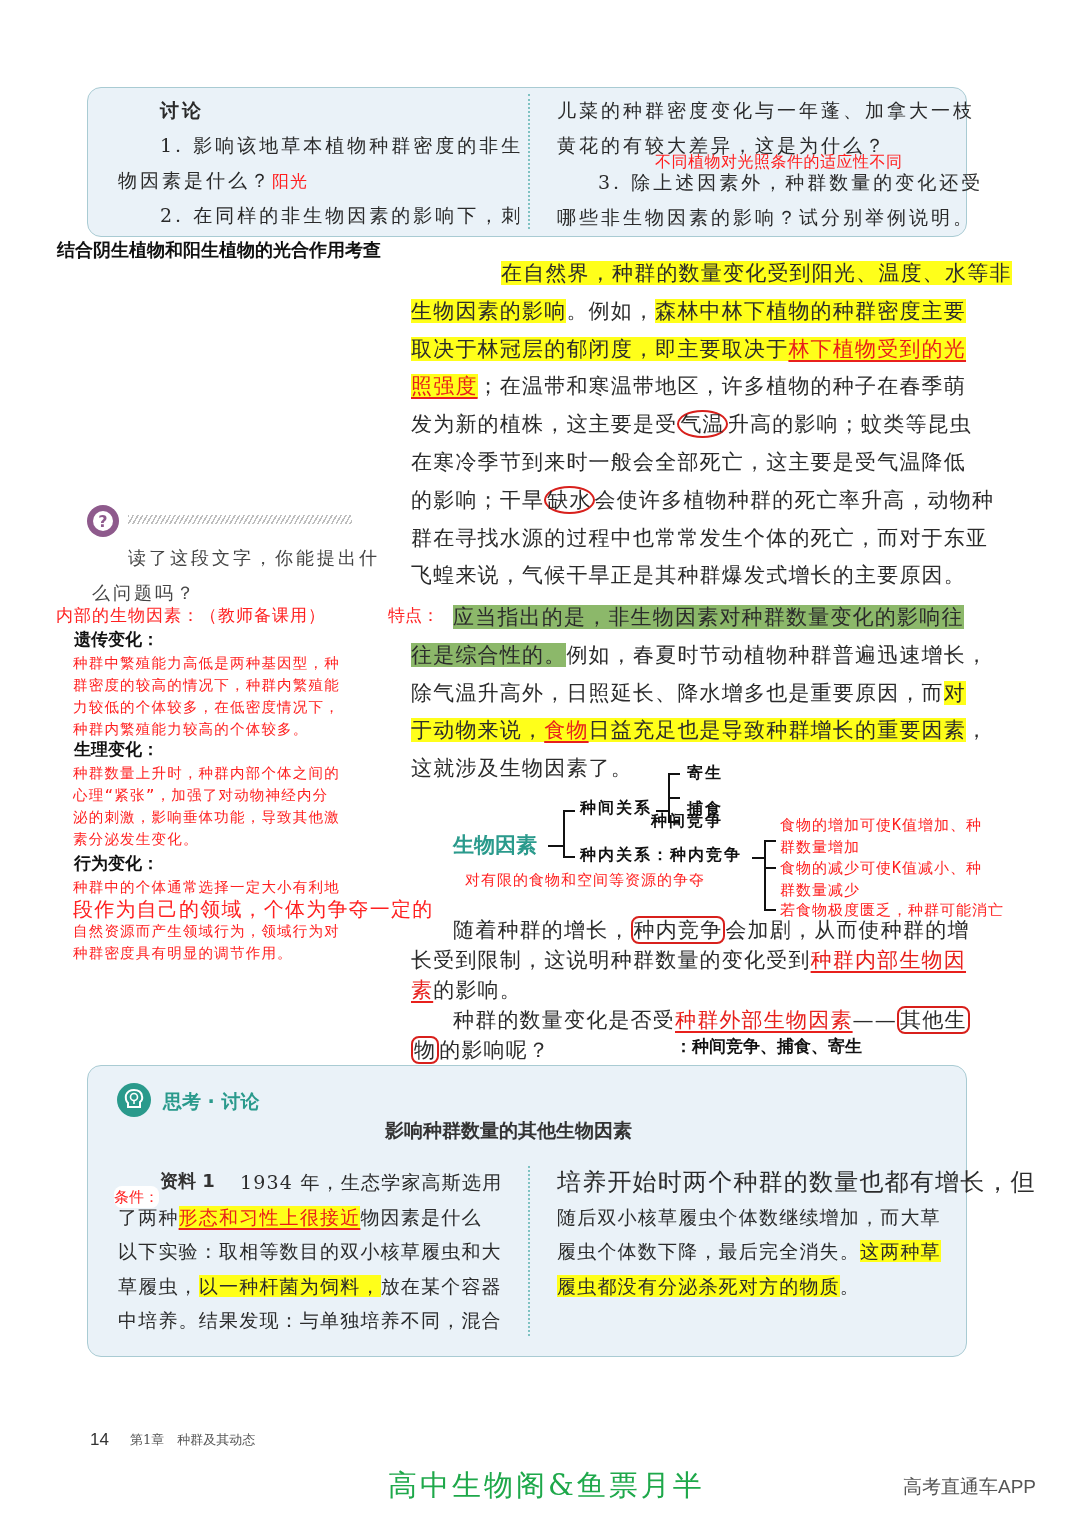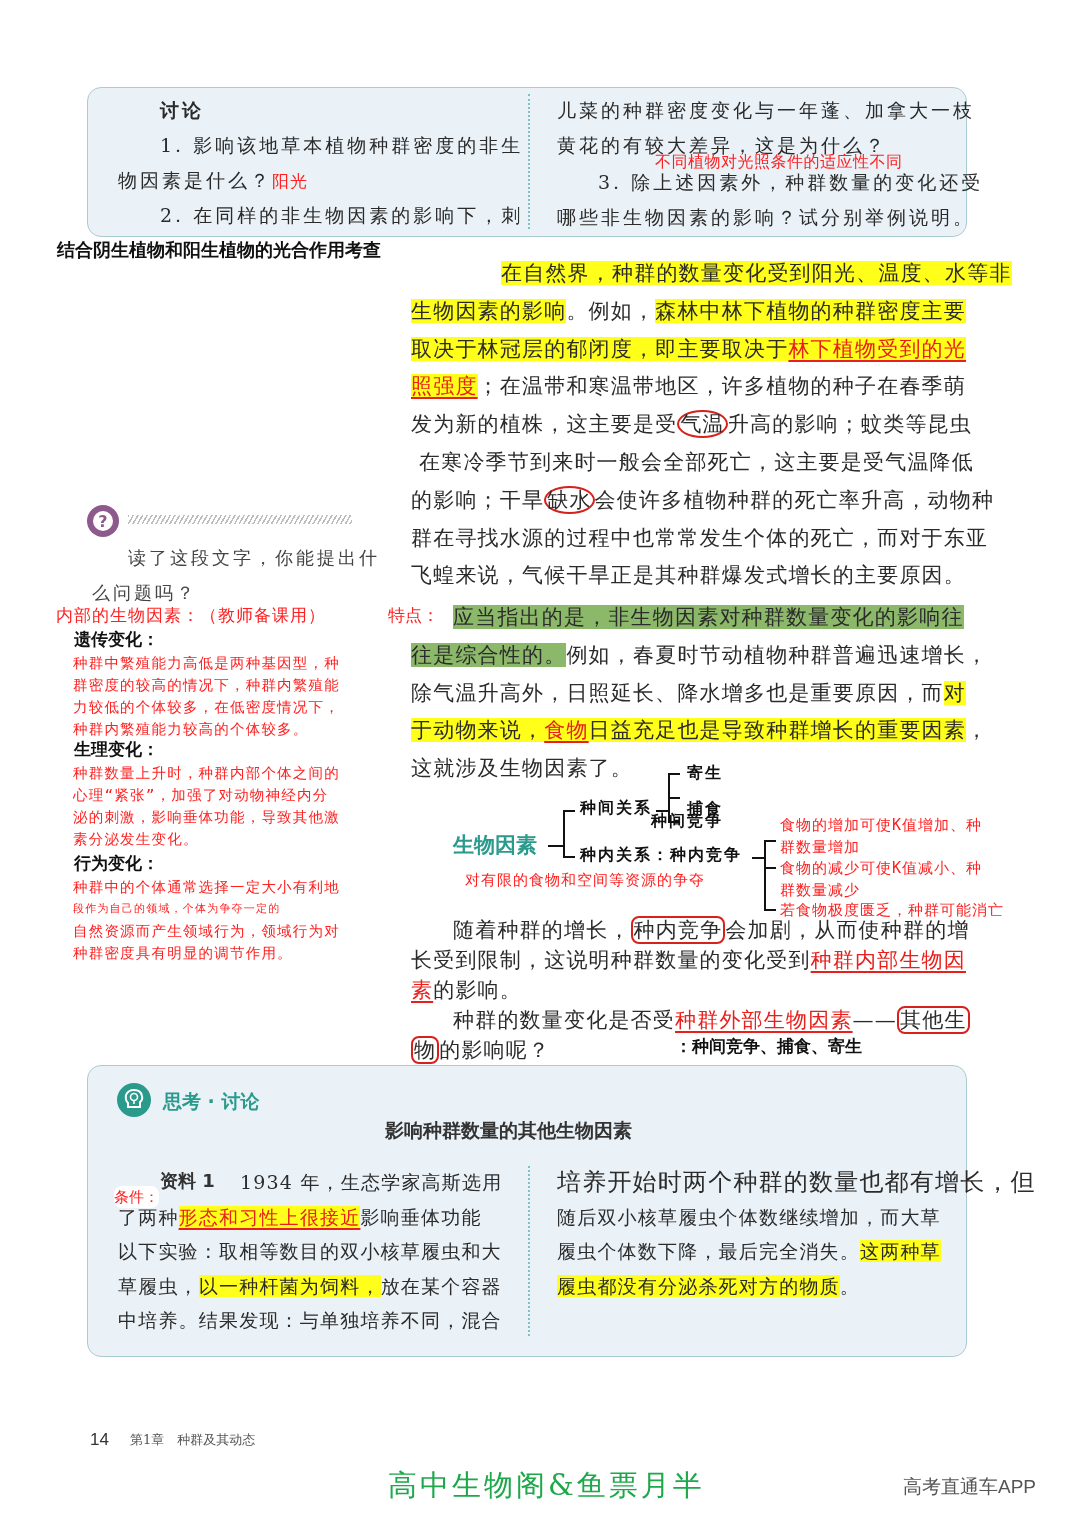--- a/index.html
+++ b/index.html
@@ -48,21 +48,21 @@
 <div class="abs txt" style="left:557px;top:199px;">哪些非生物因素的影响？试分别举例说明。</div>
 
 <div class="abs sans-b" style="left:57px;top:238px;font-size:18px;color:#111;">结合阴生植物和阳生植物的光合作用考查</div>
 
 <div id="p1">
     <div class="body-line" style="left: 453px; top: 258px; padding-left: 48px;"><span class="hl">在自然界，种群的数量变化受到阳光、温度、水等非</span></div>
     <div class="body-line" style="left: 411px; top: 295.8px;"><span class="hl">生物因素的影响</span><span>。例如，</span><span class="hl">森林中林下植物的种群密度主要</span></div>
     <div class="body-line" style="left: 411px; top: 333.6px;"><span class="hl">取决于林冠层的郁闭度，即主要取决于</span><span class="hl red uline">林下植物受到的光</span></div>
     <div class="body-line" style="left: 411px; top: 371.4px;"><span class="hl red uline">照强度</span><span>；在温带和寒温带地区，许多植物的种子在春季萌</span></div>
     <div class="body-line" style="left: 411px; top: 409.2px;"><span>发为新的植株，这主要是受</span><span class="circle">气温</span><span>升高的影响；蚊类等昆虫</span></div>
-    <div class="body-line" style="left: 411px; top: 447px; margin-left: 8px;"><span>在寒冷季节到来时一般会全部死亡，这主要是受气温降低</span></div>
+    <div class="body-line" style="left: 411px; top: 447px;"><span>在寒冷季节到来时一般会全部死亡，这主要是受气温降低</span></div>
     <div class="body-line" style="left: 411px; top: 484.8px;"><span>的影响；干旱</span><span class="circle">缺水</span><span>会使许多植物种群的死亡率升高，动物种</span></div>
     <div class="body-line" style="left: 411px; top: 522.6px;"><span>群在寻找水源的过程中也常常发生个体的死亡，而对于东亚</span></div>
     <div class="body-line" style="left: 411px; top: 560.4px;"><span>飞蝗来说，气候干旱正是其种群爆发式增长的主要原因。</span></div>
   </div>
 
 <div class="abs" style="left:86px;top:504px;width:34px;height:34px;">
   <svg width="34" height="34" viewBox="0 0 34 34">
     <circle cx="17" cy="17" r="16" fill="#8e5a8c"></circle>
     <circle cx="17" cy="17" r="10" fill="#fff"></circle>
     <text x="17" y="23" font-size="16" text-anchor="middle" fill="#8e5a8c" font-family="DejaVu Sans, sans-serif" font-weight="bold">?</text>
@@ -79,21 +79,21 @@
     <div class="abs note" style="left: 73px; top: 674px; font-size: 14.5px; letter-spacing: 1.2px; white-space: nowrap;">群密度的较高的情况下，种群内繁殖能</div>
     <div class="abs note" style="left: 73px; top: 696px; font-size: 14.5px; letter-spacing: 1.2px; white-space: nowrap;">力较低的个体较多，在低密度情况下，</div>
     <div class="abs note" style="left: 73px; top: 718px; font-size: 14.5px; letter-spacing: 1.2px; white-space: nowrap;">种群内繁殖能力较高的个体较多。</div>
     <div class="abs sans-b" style="left: 74px; top: 738px; font-size: 17px; color: rgb(17, 17, 17);">生理变化：</div>
     <div class="abs note" style="left: 73px; top: 762px; font-size: 14.5px; letter-spacing: 1.2px; white-space: nowrap;">种群数量上升时，种群内部个体之间的</div>
     <div class="abs note" style="left: 73px; top: 784px; font-size: 14.5px; letter-spacing: 1.2px; white-space: nowrap;">心理“紧张”，加强了对动物神经内分</div>
     <div class="abs note" style="left: 73px; top: 806px; font-size: 14.5px; letter-spacing: 1.2px; white-space: nowrap;">泌的刺激，影响垂体功能，导致其他激</div>
     <div class="abs note" style="left: 73px; top: 828px; font-size: 14.5px; letter-spacing: 1.2px; white-space: nowrap;">素分泌发生变化。</div>
     <div class="abs sans-b" style="left: 74px; top: 852px; font-size: 17px; color: rgb(17, 17, 17);">行为变化：</div>
     <div class="abs note" style="left: 73px; top: 876px; font-size: 14.5px; letter-spacing: 1.2px; white-space: nowrap;">种群中的个体通常选择一定大小有利地</div>
-    <div class="abs note" style="left: 73px; top: 898px; font-size: 11px; letter-spacing: 1.2px; white-space: nowrap;">段作为自己的领域，个体为争夺一定的</div>
+    <div class="abs note" style="left: 73px; top: 898px; font-size: 20px; letter-spacing: 1.2px; white-space: nowrap;">段作为自己的领域，个体为争夺一定的</div>
     <div class="abs note" style="left: 73px; top: 920px; font-size: 14.5px; letter-spacing: 1.2px; white-space: nowrap;">自然资源而产生领域行为，领域行为对</div>
     <div class="abs note" style="left: 73px; top: 942px; font-size: 14.5px; letter-spacing: 1.2px; white-space: nowrap;">种群密度具有明显的调节作用。</div>
   </div>
 
 <div class="abs note" style="left:388px;top:604px;font-size:17px;">特点：</div>
 <div id="p2">
     <div class="body-line" style="left: 453px; top: 602px;"><span class="hlg">应当指出的是，非生物因素对种群数量变化的影响往</span></div>
     <div class="body-line" style="left: 411px; top: 639.8px;"><span class="hlg">往是综合性的。</span><span>例如，春夏时节动植物种群普遍迅速增长，</span></div>
     <div class="body-line" style="left: 411px; top: 677.6px;"><span>除气温升高外，日照延长、降水增多也是重要原因，而</span><span class="hl">对</span></div>
     <div class="body-line" style="left: 411px; top: 715.4px;"><span class="hl">于动物来说，</span><span class="hl red uline">食物</span><span class="hl">日益充足也是导致种群增长的重要因素</span><span>，</span></div>
@@ -152,21 +152,21 @@
     <circle cx="17" cy="14" r="3.5" fill="none" stroke="#fff" stroke-width="1.6"></circle>
     <line x1="17" y1="17.5" x2="17" y2="21" stroke="#fff" stroke-width="1.6"></line>
   </svg>
 </div>
 <div class="abs sans-b" style="left:163px;top:1089px;font-size:19px;color:#2a9a8c;">思考 · 讨论</div>
 <div class="abs sans-b" style="left:385px;top:1118px;font-size:19px;color:#333;">影响种群数量的其他生物因素</div>
 <div class="abs sans-b" style="left:160px;top:1169px;font-size:18px;color:#333;">资料 1</div>
 <div class="abs note" style="left:114px;top:1186px;font-size:15px;background:#fff;border-radius:8px;">条件：</div>
 <div id="think-left">
     <div class="body-line" style="left: 240px; top: 1167px; font-size: 19px;"><span>1934 年，生态学家高斯选用</span></div>
-    <div class="body-line" style="left: 118px; top: 1201.5px; font-size: 19px;"><span>了两种</span><span class="hl red uline">形态和习性上很接近</span><span>影响垂体功能</span></div>
+    <div class="body-line" style="left: 118px; top: 1201.5px; font-size: 19px;"><span>了两种</span><span class="hl red uline">形态和习性上很接近</span><span>物因素是什么</span></div>
     <div class="body-line" style="left: 118px; top: 1236px; font-size: 19px;"><span>以下实验：取相等数目的双小核草履虫和大</span></div>
     <div class="body-line" style="left: 118px; top: 1270.5px; font-size: 19px;"><span>草履虫，</span><span class="hl">以一种杆菌为饲料，</span><span>放在某个容器</span></div>
     <div class="body-line" style="left: 118px; top: 1305px; font-size: 19px;"><span>中培养。结果发现：与单独培养不同，混合</span></div>
   </div>
 <div id="think-right">
     <div class="body-line" style="left: 557px; top: 1167px; font-size: 24px;"><span>培养开始时两个种群的数量也都有增长，但</span></div>
     <div class="body-line" style="left: 557px; top: 1201.5px; font-size: 19px;"><span>随后双小核草履虫个体数继续增加，而大草</span></div>
     <div class="body-line" style="left: 557px; top: 1236px; font-size: 19px;"><span>履虫个体数下降，最后完全消失。</span><span class="hl">这两种草</span></div>
     <div class="body-line" style="left: 557px; top: 1270.5px; font-size: 19px;"><span class="hl">履虫都没有分泌杀死对方的物质</span><span>。</span></div>
   </div>

